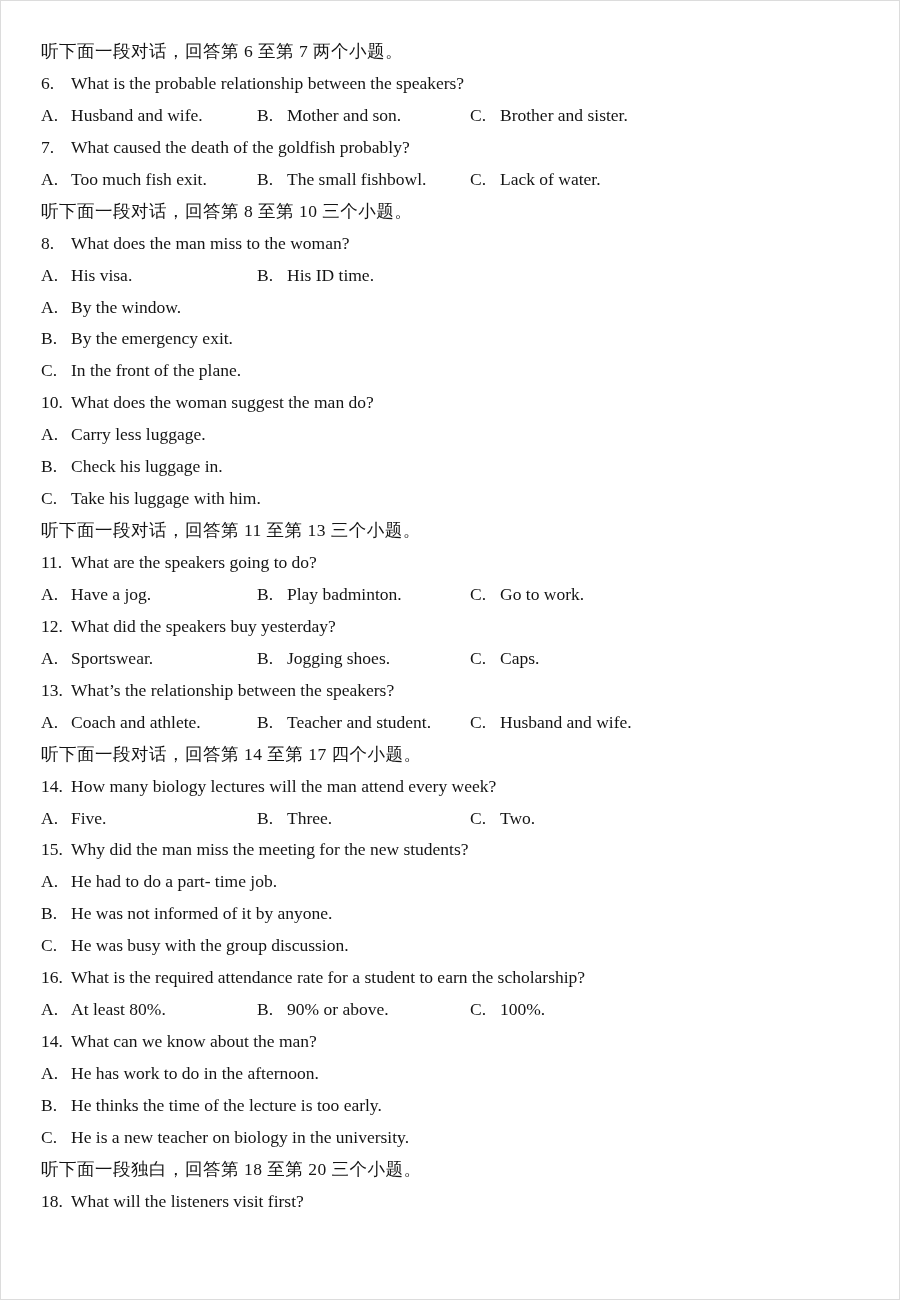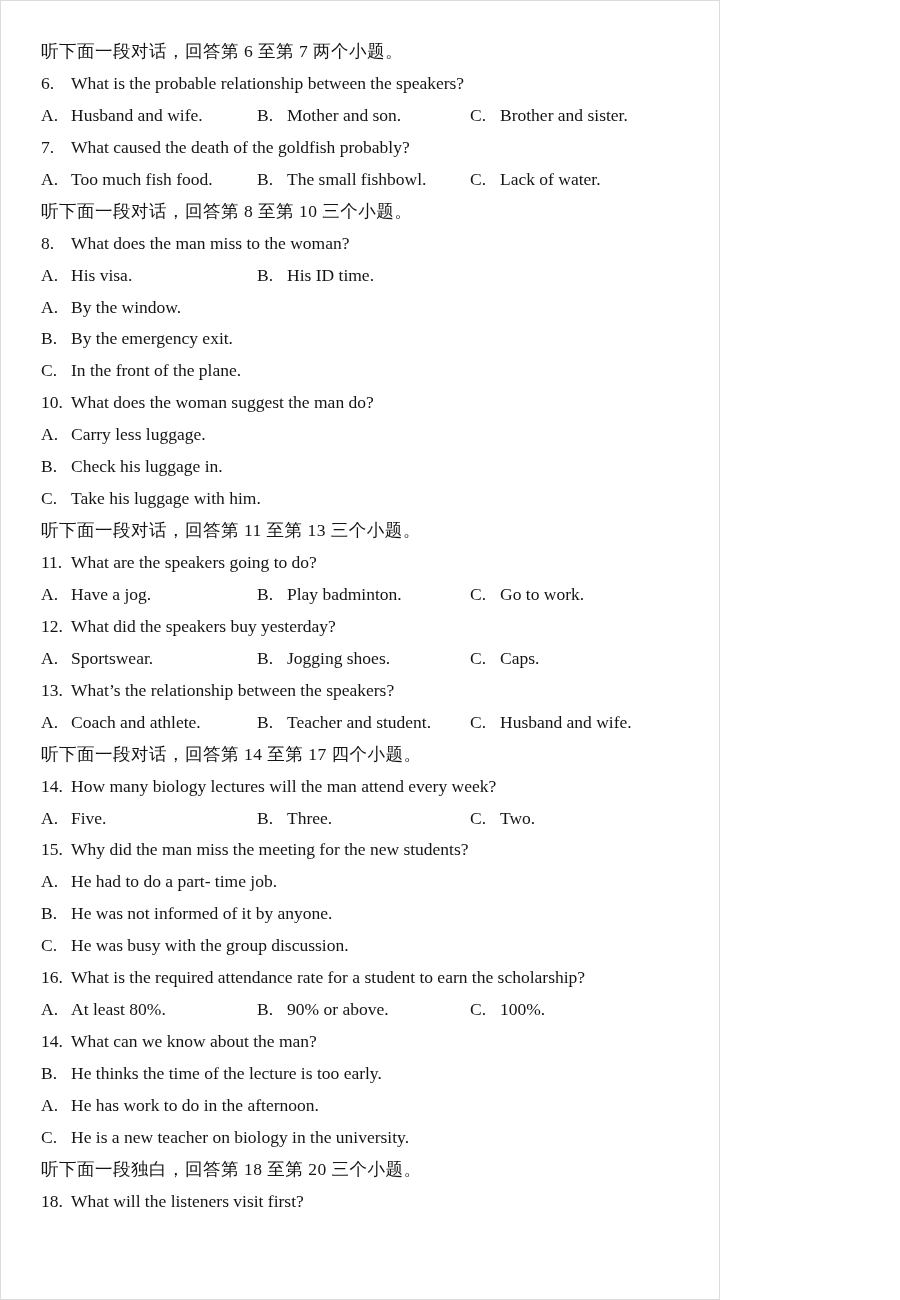--- a/index.html
+++ b/index.html
@@ -2,21 +2,21 @@
 <html><head>
 <meta charset="utf-8">
 <style>
   html, body {
     margin: 0;
     padding: 0;
     background: #ffffff;
   }
   .page {
     position: relative;
-    width: 720px;
+    width: 900px;
     height: 1300px;
     box-sizing: border-box;
     background: #ffffff;
     border: 1px solid #dcdcdc;
     padding: 35px 30px 0 40px;
     font-family: "Liberation Serif", "DejaVu Serif", serif;
     font-size: 17.5px;
     color: #141414;
     overflow: hidden;
   }
@@ -56,21 +56,21 @@
 
   <div class="line opts">
     <span class="cell"><span class="lbl">A.</span><span>Husband and wife.</span></span>
     <span class="cell"><span class="lbl">B.</span><span>Mother and son.</span></span>
     <span class="cell"><span class="lbl">C.</span><span>Brother and sister.</span></span>
   </div>
 
   <div class="line q"><span class="num">7.</span><span>What caused the death of the goldfish probably?</span></div>
 
   <div class="line opts">
-    <span class="cell"><span class="lbl">A.</span><span>Too much fish food.</span></span>
+    <span class="cell"><span class="lbl">A.</span><span>Too much fish exit.</span></span>
     <span class="cell"><span class="lbl">B.</span><span>The small fishbowl.</span></span>
     <span class="cell"><span class="lbl">C.</span><span>Lack of water.</span></span>
   </div>
 
   <div class="line zh">听下面一段对话，回答第 8 至第 10 三个小题。</div>
 
   <div class="line q"><span class="num">8.</span><span>What does the man miss to the woman?</span></div>
 
   <div class="line opts">
     <span class="cell"><span class="lbl">A.</span><span>His visa.</span></span>
@@ -133,21 +133,21 @@
   <div class="line q"><span class="num">16.</span><span>What is the required attendance rate for a student to earn the scholarship?</span></div>
 
   <div class="line opts">
     <span class="cell"><span class="lbl">A.</span><span>At least 80%.</span></span>
     <span class="cell"><span class="lbl">B.</span><span>90% or above.</span></span>
     <span class="cell"><span class="lbl">C.</span><span>100%.</span></span>
   </div>
 
   <div class="line q"><span class="num">14.</span><span>What can we know about the man?</span></div>
 
+  <div class="line opt"><span class="lbl">A.</span><span>He has work to do in the afternoon.</span></div>
   <div class="line opt"><span class="lbl">B.</span><span>He thinks the time of the lecture is too early.</span></div>
-  <div class="line opt"><span class="lbl">A.</span><span>He has work to do in the afternoon.</span></div>
   <div class="line opt"><span class="lbl">C.</span><span>He is a new teacher on biology in the university.</span></div>
 
   <div class="line zh">听下面一段独白，回答第 18 至第 20 三个小题。</div>
 
   <div class="line q"><span class="num">18.</span><span>What will the listeners visit first?</span></div>
 
 </div>
 
 </body></html>

